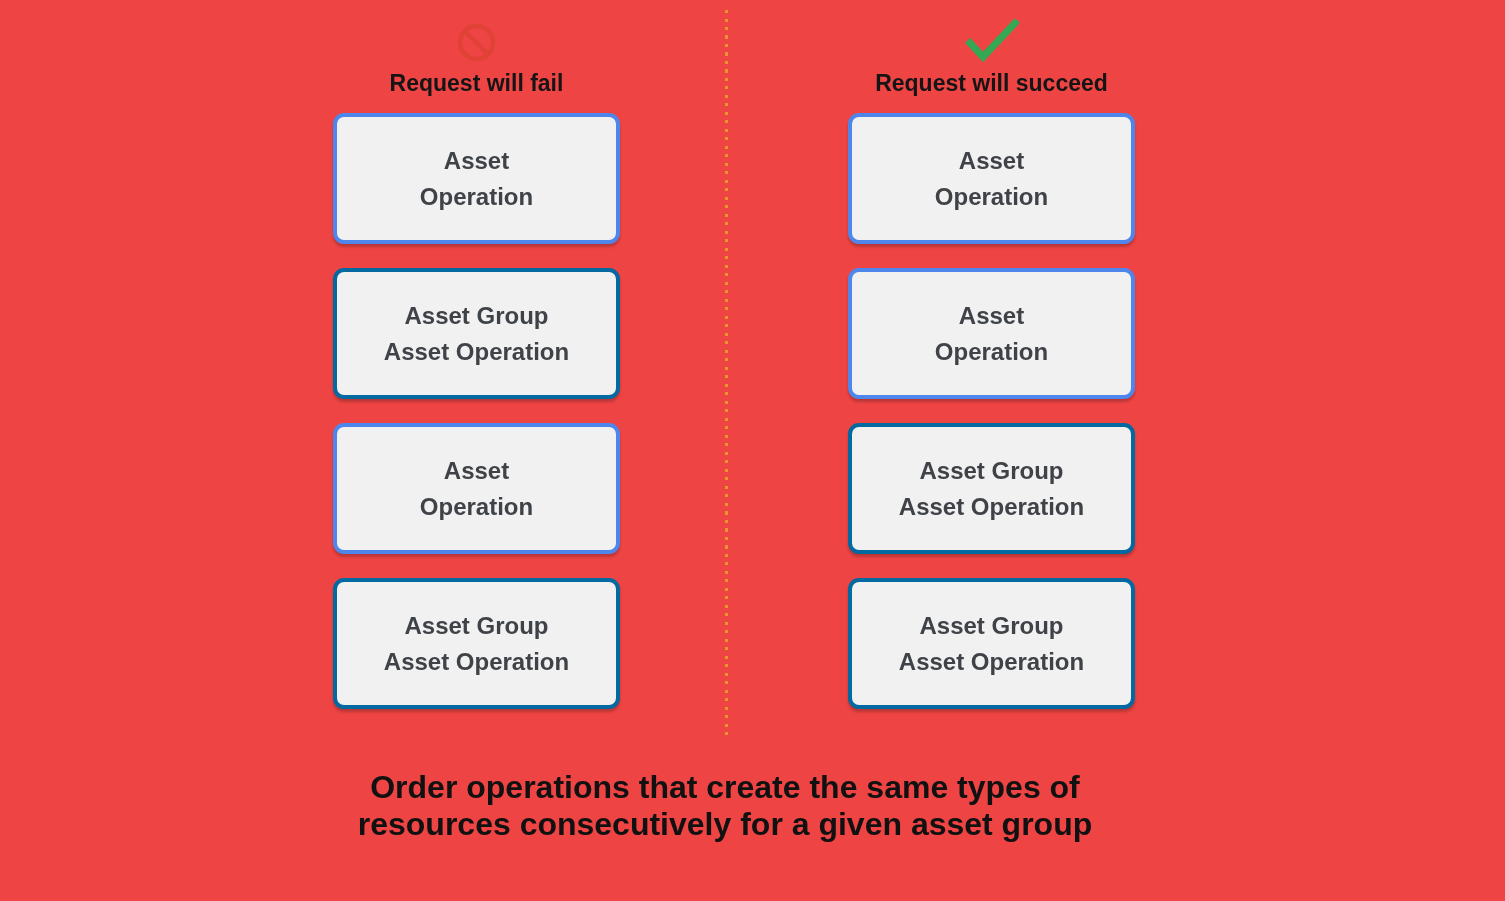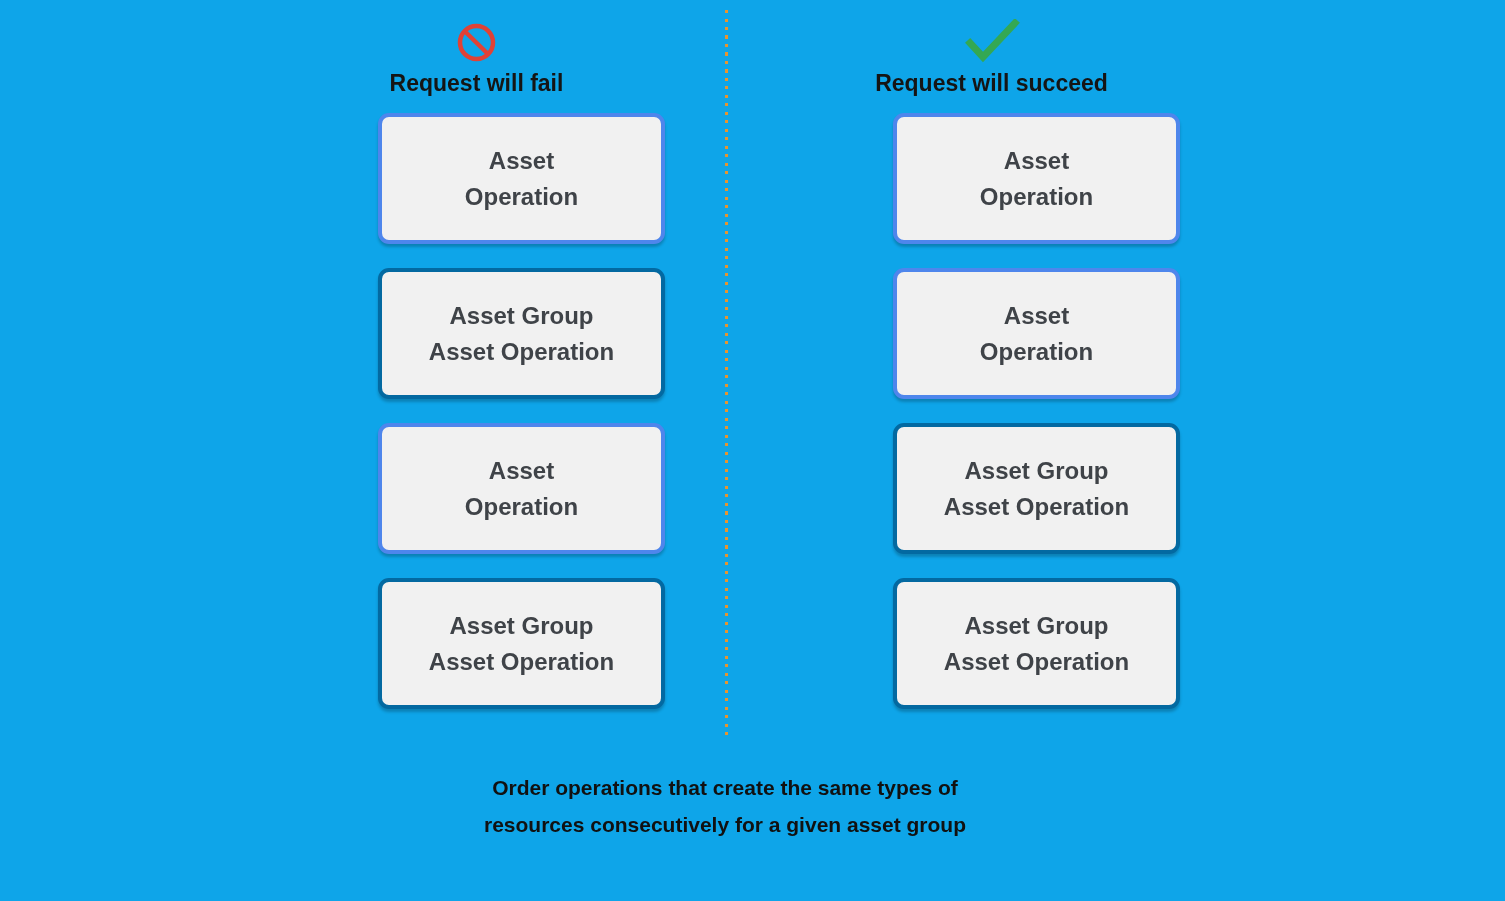--- a/index.html
+++ b/index.html
@@ -2,21 +2,21 @@
 <html><head>
 <meta charset="utf-8">
 <style>
   html, body { margin: 0; padding: 0; background: #ffffff; }
   body { font-family: "Liberation Sans", "DejaVu Sans", sans-serif; }
 
   .diagram {
     position: relative;
     width: 1505px;
     height: 901px;
-    background: #0ea5e9;
+    background: #ef4444;
     overflow: hidden;
   }
 
   .column {
     position: absolute;
     top: 20px;
     width: 287px;
     text-align: center;
   }
   .column-fail    { left: 333px; }
@@ -30,21 +30,21 @@
   }
 
   .col-title {
     margin-top: 4px;
     font-size: 23px;
     font-weight: bold;
     color: #151515;
     line-height: 30px;
   }
 
-  .boxes { margin-top: 15px; margin-left: 45px; }
+  .boxes { margin-top: 15px; }
 
   .box {
     box-sizing: border-box;
     width: 287px;
     height: 131px;
     margin-bottom: 24px;
     border-radius: 11px;
     background: #f1f1f1;
     display: flex;
     align-items: center;
@@ -75,21 +75,21 @@
       transparent 3px, transparent 8.5px
     );
   }
 
   .caption {
     position: absolute;
     left: 0;
     right: 55px;
     top: 769px;
     text-align: center;
-    font-size: 21px;
+    font-size: 32px;
     font-weight: bold;
     color: #111111;
     line-height: 37px;
     white-space: pre-line;
   }
 </style>
 </head>
 <body>
 
 <div class="diagram">

